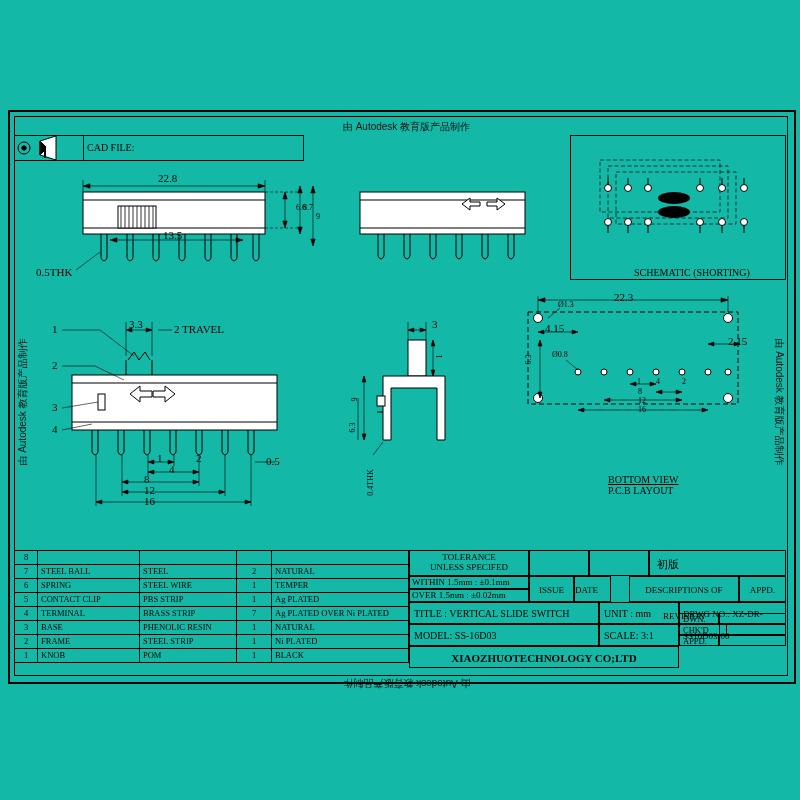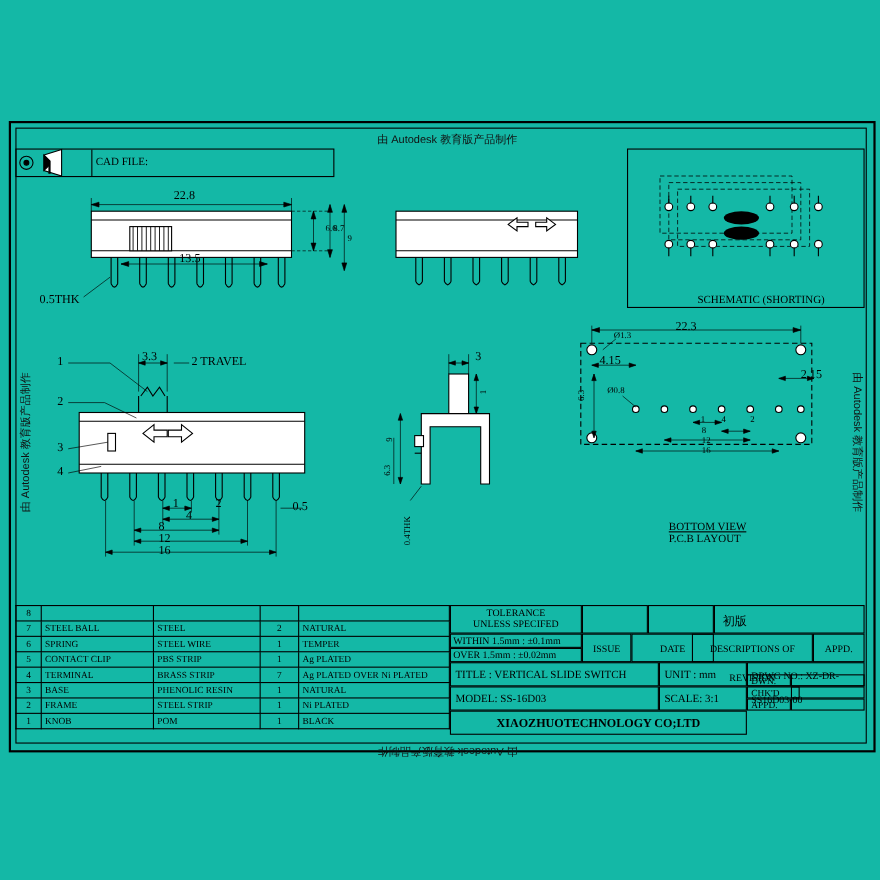--- a/index.html
+++ b/index.html
@@ -406,21 +406,21 @@
     <div style="margin-top:1px;">TOLERANCE</div>
     <div>UNLESS  SPECIFED</div>
   </div>
   <div class="blk" style="left:529px;top:550px;width:60px;height:26px;"></div>
   <div class="blk" style="left:589px;top:550px;width:60px;height:26px;"></div>
   <div class="blk" style="left:649px;top:550px;width:137px;height:26px;"></div>
 
   <div class="blk" style="left:409px;top:576px;width:120px;height:13px;padding-left:2px;">WITHIN 1.5mm : ±0.1mm</div>
   <div class="blk" style="left:409px;top:589px;width:120px;height:13px;padding-left:2px;">OVER 1.5mm : ±0.02mm</div>
   <div class="blk" style="left:529px;top:576px;width:45px;height:26px;text-align:center;line-height:26px;">ISSUE</div>
-  <div class="blk" style="left:574px;top:576px;width:75px;height:26px;text-align:center;line-height:26px;">DATE</div>
+  <div class="blk" style="left:574px;top:576px;width:37px;height:26px;line-height:26px;">DATE</div>
   <div class="blk" style="left:629px;top:576px;width:110px;height:26px;text-align:center;line-height:26px;">DESCRIPTIONS OF REVISION</div>
   <div class="blk" style="left:739px;top:576px;width:47px;height:26px;text-align:center;line-height:26px;">APPD.</div>
   <div class="lbl" style="left:657px;top:557px;font-size:11px;font-family:Liberation Serif, serif;">初版</div>
 
   <div class="blk" style="left:409px;top:602px;width:190px;height:22px;line-height:22px;padding-left:4px;font-size:10px;">TITLE : VERTICAL SLIDE SWITCH</div>
   <div class="blk" style="left:599px;top:602px;width:80px;height:22px;line-height:22px;padding-left:4px;font-size:10px;">UNIT :   mm</div>
   <div class="blk" style="left:679px;top:602px;width:107px;height:22px;line-height:22px;padding-left:3px;font-size:9px;">DRWG NO.: XZ-DR-SS16D03-00</div>
 
   <div class="blk" style="left:409px;top:624px;width:190px;height:22px;line-height:22px;padding-left:4px;font-size:10px;">MODEL: SS-16D03</div>
   <div class="blk" style="left:599px;top:624px;width:80px;height:22px;line-height:22px;padding-left:4px;font-size:10px;">SCALE:  3:1</div>

